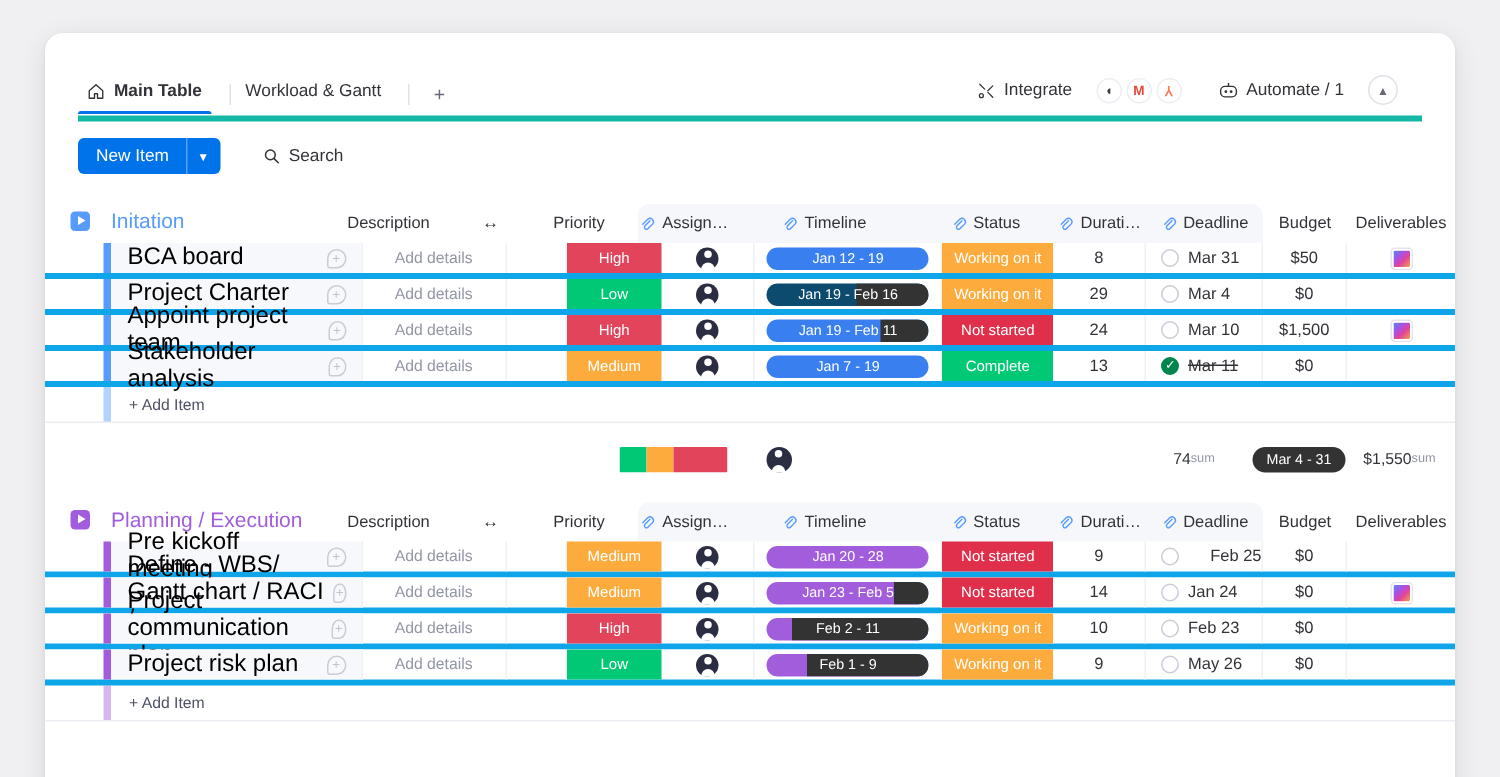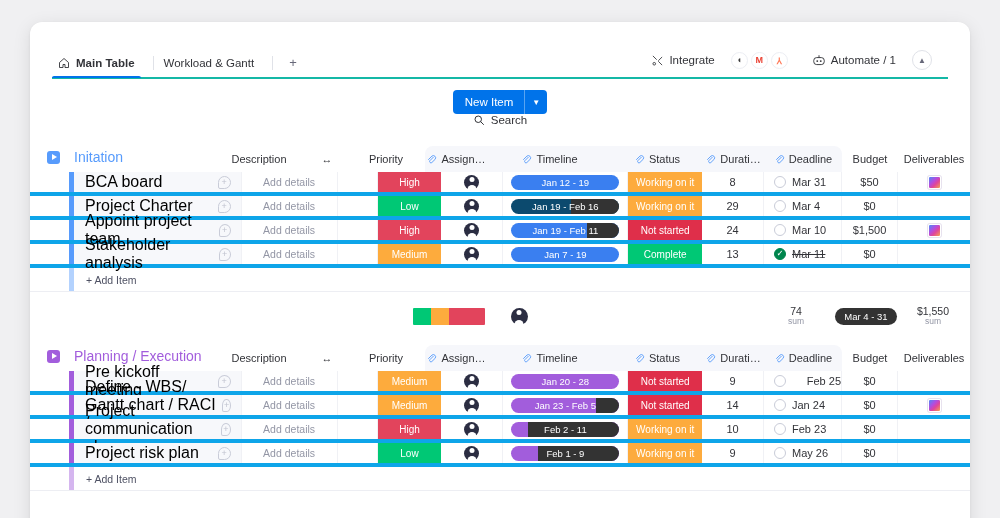--- a/index.html
+++ b/index.html
@@ -21,40 +21,40 @@
   .title-row{ display:flex; align-items:center; gap:10px; }
   .board-title{ font-size:27px; font-weight:700; color:#1c1f3b; letter-spacing:-.3px; }
   .info-dot{
     width:13px;height:13px;border-radius:50%;background:#676879;
     display:inline-flex;align-items:center;justify-content:center;
     color:#fff;font-size:9px;font-weight:700;line-height:1;
   }
   .star{ color:#b6b8c4; font-size:16px; line-height:1; }
   .board-desc{ margin-top:6px; font-size:11.5px; color:#8b8d9c; }
 
-  .tabs{ display:flex; align-items:flex-end; gap:0; margin-top:8px;
-         border-bottom:2px solid #14b8a6; position:relative; }
+  .tabs{ display:flex; align-items:flex-start; gap:0; margin-top:8px;
+         border-bottom:4px solid #14b8a6; position:relative; }
   .tab{ display:flex; align-items:center; gap:6px; padding:7px 14px 8px 6px;
         font-size:11.5px; color:#323338; cursor:pointer; position:relative;}
   .tab.active{ font-weight:700; }
   .tab.active:after{ content:""; position:absolute; left:0; right:8px; bottom:-1px;
         height:2.5px; background:#0073ea; border-radius:2px 2px 0 0;}
   .tab-sep{ width:1px; height:14px; background:#e0e2e8; align-self:center; margin:0 4px;}
   .tab-add{ padding:7px 12px; font-size:13px; color:#676879; cursor:pointer;}
 
   .right-tools{ position:absolute; right:16px; bottom:7px; display:flex;
                 align-items:center; gap:10px; font-size:11.5px; color:#323338; }
   .tool{ display:flex; align-items:center; gap:5px; padding:3px 6px; border-radius:4px; cursor:pointer;}
   .int-icons{ display:flex; gap:3px; }
   .int-ic{ width:17px;height:17px;border-radius:50%;border:1px solid #eceef3;
            display:flex;align-items:center;justify-content:center;font-size:9px;font-weight:700;}
   .circle-btn{ width:20px;height:20px;border-radius:50%;border:1px solid #e0e2e8;
                display:flex;align-items:center;justify-content:center;font-size:8px;color:#676879;cursor:pointer;}
 
-  .toolbar2{ display:flex; align-items:center; gap:0; padding:11px 22px 10px 22px;flex-direction:column;}
+  .toolbar2{ display:flex; align-items:center; gap:28px; padding:11px 22px 10px 22px;}
   .new-item{ display:flex; align-items:stretch; background:#0073ea; color:#fff;
              border-radius:4px; overflow:hidden; font-size:11.5px; cursor:pointer;}
   .new-item .lbl{ padding:6px 11px 6px 12px; font-weight:400;}
   .new-item .div{ width:1px; background:rgba(255,255,255,.35);}
   .new-item .car{ padding:6px 7px; font-size:8px; display:flex;align-items:center;}
   .search{ display:flex; align-items:center; gap:6px; font-size:11.5px; color:#323338; cursor:pointer;}
 
   
   .tbl-area{ padding:0 0 0 0; }
   .group{ margin-top:6px; }
@@ -112,21 +112,21 @@
   .thumb{ width:13px;height:13px;border-radius:2px;
           background:linear-gradient(135deg,#4d8bf5 0%,#b14de0 38%,#e0459a 62%,#f5a24d 100%);
           border:1px solid #ffffff; box-shadow:0 0 0 1px #e7e2ee;}
 
   .additem{ display:flex; height:24px; align-items:center; border-bottom:1px solid #edeef3;}
   .additem .txt{ width:200px; padding-left:12px; font-size:10.5px; color:#4e5163; }
 
   
   .sum-row{ display:flex; height:38px; align-items:center; margin-top:5px;}
   .minibar{ width:72px; height:17px; display:flex; border-radius:1px; overflow:hidden;}
-  .sumnum{ display:flex; flex-direction:column; align-items:center; line-height:1.15;}
+  .sumnum{ display:flex; flex-direction:row; align-items:center; line-height:1.15;}
   .sumnum b{ font-size:10.5px; font-weight:400; color:#323338;}
   .sumnum i{ font-size:8.5px; font-style:normal; color:#9396a5;}
   .datepill{ background:#333333; color:#fff; font-size:9.5px; border-radius:9px;
              padding:3px 9px; white-space:nowrap;}
   .sp{ flex:none; }
 </style>
 </head>
 <body>
 
 <div class="board-card">

